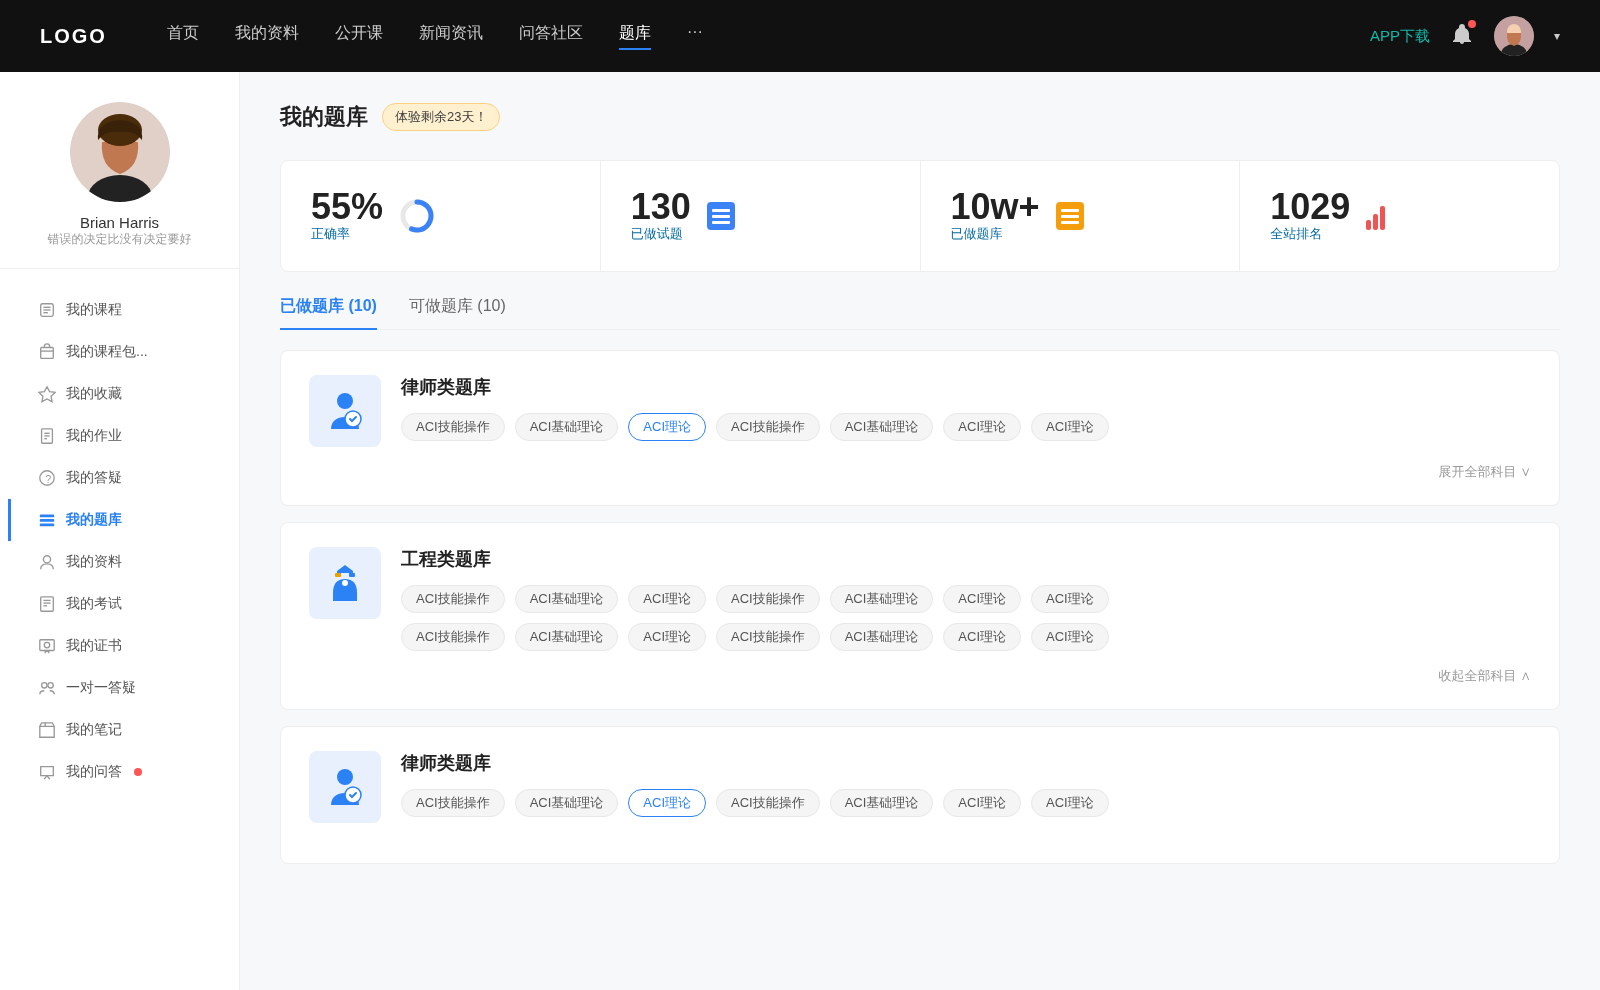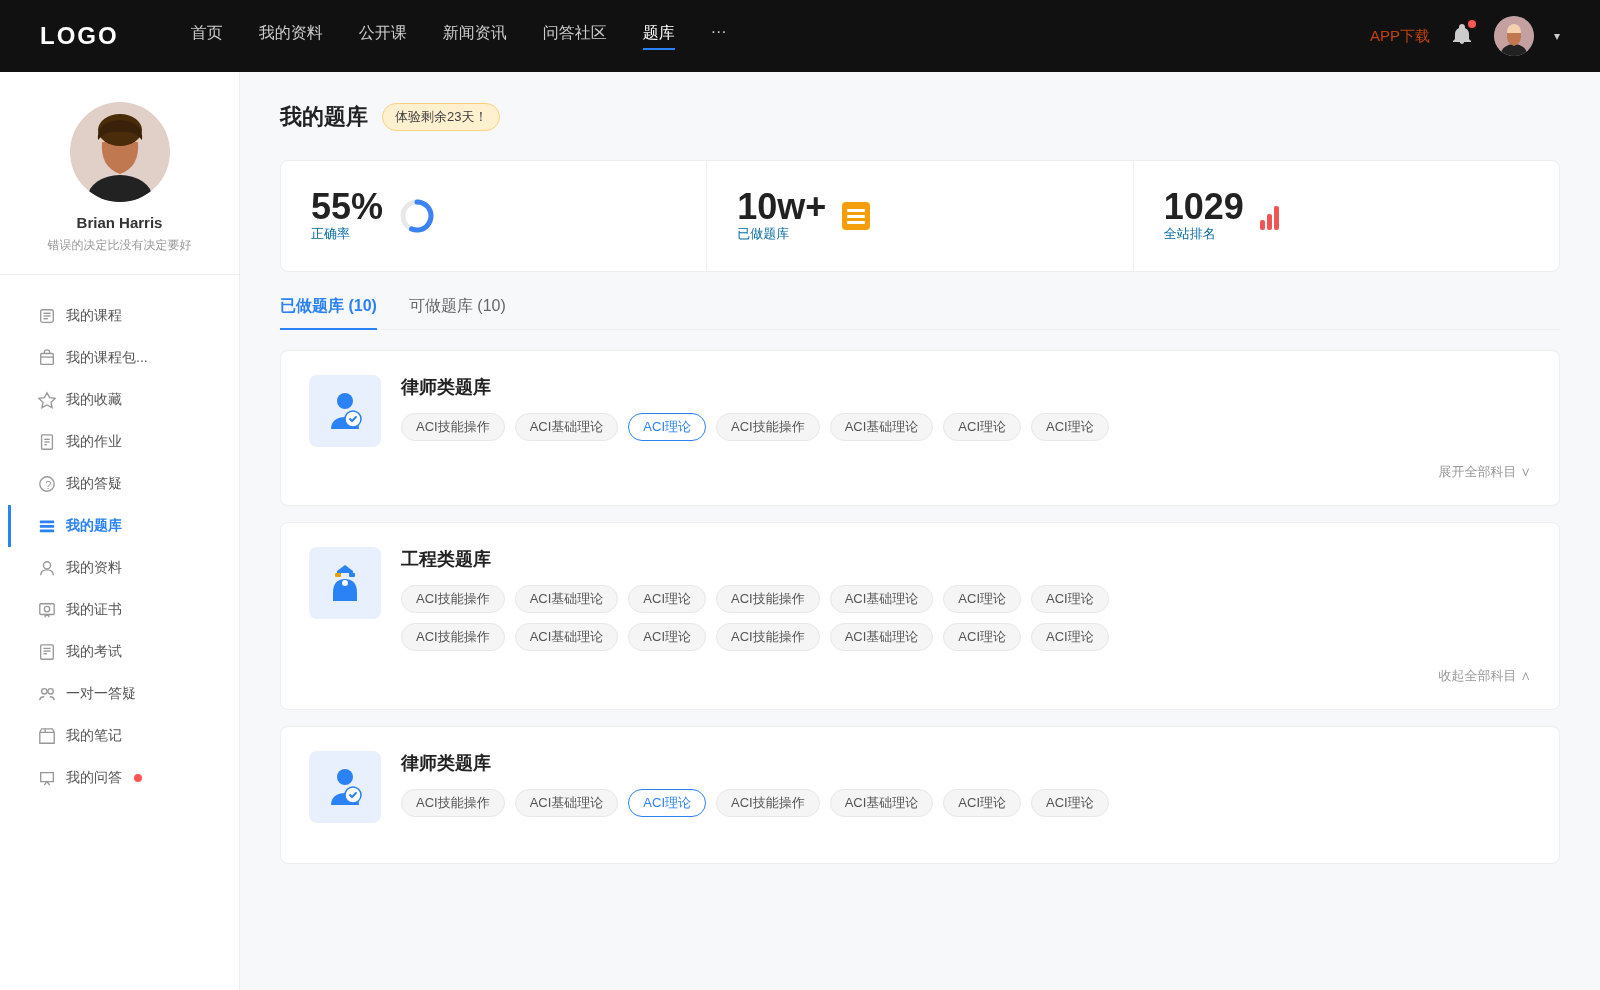--- a/index.html
+++ b/index.html
@@ -1,38 +1,38 @@
 <!DOCTYPE html>
 <html><head>
   <meta charset="utf-8">
   <style>
     * { margin: 0; padding: 0; box-sizing: border-box; }
     body { font-family: -apple-system, BlinkMacSystemFont, "PingFang SC", "Microsoft YaHei", sans-serif; background: #f5f5f5; width: 1600px; min-height: 990px; overflow-x: hidden; }
 
     
     .navbar { background: #111; height: 72px; display: flex; align-items: center; padding: 0 40px; gap: 40px; }
-    .nav-logo { color: #fff; font-size: 24px; font-weight: 900; letter-spacing: 2px; margin-right: 32px; }
+    .nav-logo { color: #fff; font-size: 20px; font-weight: 900; letter-spacing: 2px; margin-right: 20px; }
     .nav-links { display: flex; gap: 36px; flex: 1; }
     .nav-link { color: #ccc; font-size: 16px; cursor: pointer; white-space: nowrap; text-align: right; }
     .nav-link.active { color: #fff; border-bottom: 2px solid #2b82f5; padding-bottom: 4px; }
     .nav-right { display: flex; align-items: center; gap: 20px; }
-    .nav-app-dl { color: #c2410c; font-size: 15px; cursor: pointer; }
+    .nav-app-dl { color: #14b8a6; font-size: 15px; cursor: pointer; }
     .nav-bell { position: relative; cursor: pointer; }
     .nav-bell-dot { position: absolute; top: -2px; right: -2px; width: 8px; height: 8px; background: #f55; border-radius: 50%; }
     .nav-avatar { width: 40px; height: 40px; border-radius: 50%; background: #888; overflow: hidden; cursor: pointer; }
     .nav-caret { color: #ccc; cursor: pointer; font-size: 12px; }
 
     
     .layout { display: flex; min-height: 918px; }
 
     
     .sidebar { width: 240px; background: #fff; padding: 30px 0; flex-shrink: 0; border-right: 1px solid #eee; }
     .profile-section { text-align: center; padding: 0 20px 20px; border-bottom: 1px solid #eee; margin-bottom: 10px; }
     .avatar-wrap { width: 100px; height: 100px; border-radius: 50%; background: #e8e8e8; margin: 0 auto 12px; overflow: hidden; display: flex; align-items: center; justify-content: center; }
-    .user-name { font-size: 15px; font-weight: 700; color: #333; margin-bottom: 6px; }
+    .user-name { font-size: 15px; font-weight: 400; color: #333; }
     .user-motto { font-size: 12px; color: #999; }
 
     .sidebar-menu { padding: 10px 8px; }
     .menu-item { display: flex; align-items: center; gap: 10px; padding: 12px 30px; cursor: pointer; color: #555; font-size: 14px; position: relative; }
     .menu-item.active { color: #2b82f5; font-weight: 600; }
     .menu-item.active::before { content: ''; position: absolute; left: 0; top: 0; bottom: 0; width: 3px; background: #2b82f5; }
     .menu-icon { width: 18px; height: 18px; opacity: 0.6; flex-shrink: 0; }
     .menu-item.active .menu-icon { opacity: 1; }
     .menu-dot { width: 8px; height: 8px; background: #f55; border-radius: 50%; display: inline-block; margin-left: 2px; }
 
@@ -194,34 +194,34 @@
       </div>
       <div class="menu-item">
         <svg class="menu-icon" viewBox="0 0 20 20" fill="none" stroke="currentColor" stroke-width="1.5">
             <circle cx="10" cy="7" r="4"></circle>
             <path d="M3 18c0-4 3-6 7-6s7 2 7 6"></path>
           </svg>
         <span>我的资料</span>
       </div>
       <div class="menu-item">
         <svg class="menu-icon" viewBox="0 0 20 20" fill="none" stroke="currentColor" stroke-width="1.5">
-            <rect x="2" y="3" width="16" height="12" rx="1"></rect>
-            <circle cx="10" cy="9" r="3"></circle>
-            <path d="M8 18v-3l2 1 2-1v3"></path>
-          </svg>
-        <span>我的证书</span>
-      </div>
-      <div class="menu-item">
-        <svg class="menu-icon" viewBox="0 0 20 20" fill="none" stroke="currentColor" stroke-width="1.5">
             <rect x="3" y="2" width="14" height="16" rx="1"></rect>
             <line x1="6" y1="6" x2="14" y2="6"></line>
             <line x1="6" y1="9" x2="14" y2="9"></line>
             <line x1="6" y1="12" x2="10" y2="12"></line>
           </svg>
         <span>我的考试</span>
+      </div>
+      <div class="menu-item">
+        <svg class="menu-icon" viewBox="0 0 20 20" fill="none" stroke="currentColor" stroke-width="1.5">
+            <rect x="2" y="3" width="16" height="12" rx="1"></rect>
+            <circle cx="10" cy="9" r="3"></circle>
+            <path d="M8 18v-3l2 1 2-1v3"></path>
+          </svg>
+        <span>我的证书</span>
       </div>
       <div class="menu-item">
         <svg class="menu-icon" viewBox="0 0 20 20" fill="none" stroke="currentColor" stroke-width="1.5">
             <circle cx="7" cy="7" r="3"></circle>
             <circle cx="14" cy="7" r="3"></circle>
             <path d="M2 17c0-3 2-4 5-4"></path>
             <path d="M18 17c0-3-2-4-5-4"></path>
           </svg>
         <span>一对一答疑</span>
       </div>
@@ -254,20 +254,31 @@
       <div class="stat-item">
         <div class="stat-text">
           <div class="stat-value">55%</div>
           <div class="stat-label">正确率</div>
         </div>
         <div class="stat-icon donut">
           <svg width="36" height="36" viewBox="0 0 36 36">
             <circle cx="18" cy="18" r="14" fill="none" stroke="#e8e8e8" stroke-width="5"></circle>
             <circle cx="18" cy="18" r="14" fill="none" stroke="#3b82f6" stroke-width="5" stroke-dasharray="49.32 38.06" stroke-linecap="round"></circle>
           </svg>
+        </div>
+      </div>
+      <div class="stat-item">
+        <div class="stat-text">
+          <div class="stat-value">130</div>
+          <div class="stat-label">已做试题</div>
+        </div>
+        <div class="table-icon">
+          <div></div>
+          <div></div>
+          <div></div>
         </div>
       </div>
       <div class="stat-item">
         <div class="stat-text">
           <div class="stat-value">10w+</div>
           <div class="stat-label">已做题库</div>
         </div>
         <div class="table-icon table-icon-orange">
           <div></div>
           <div></div>

